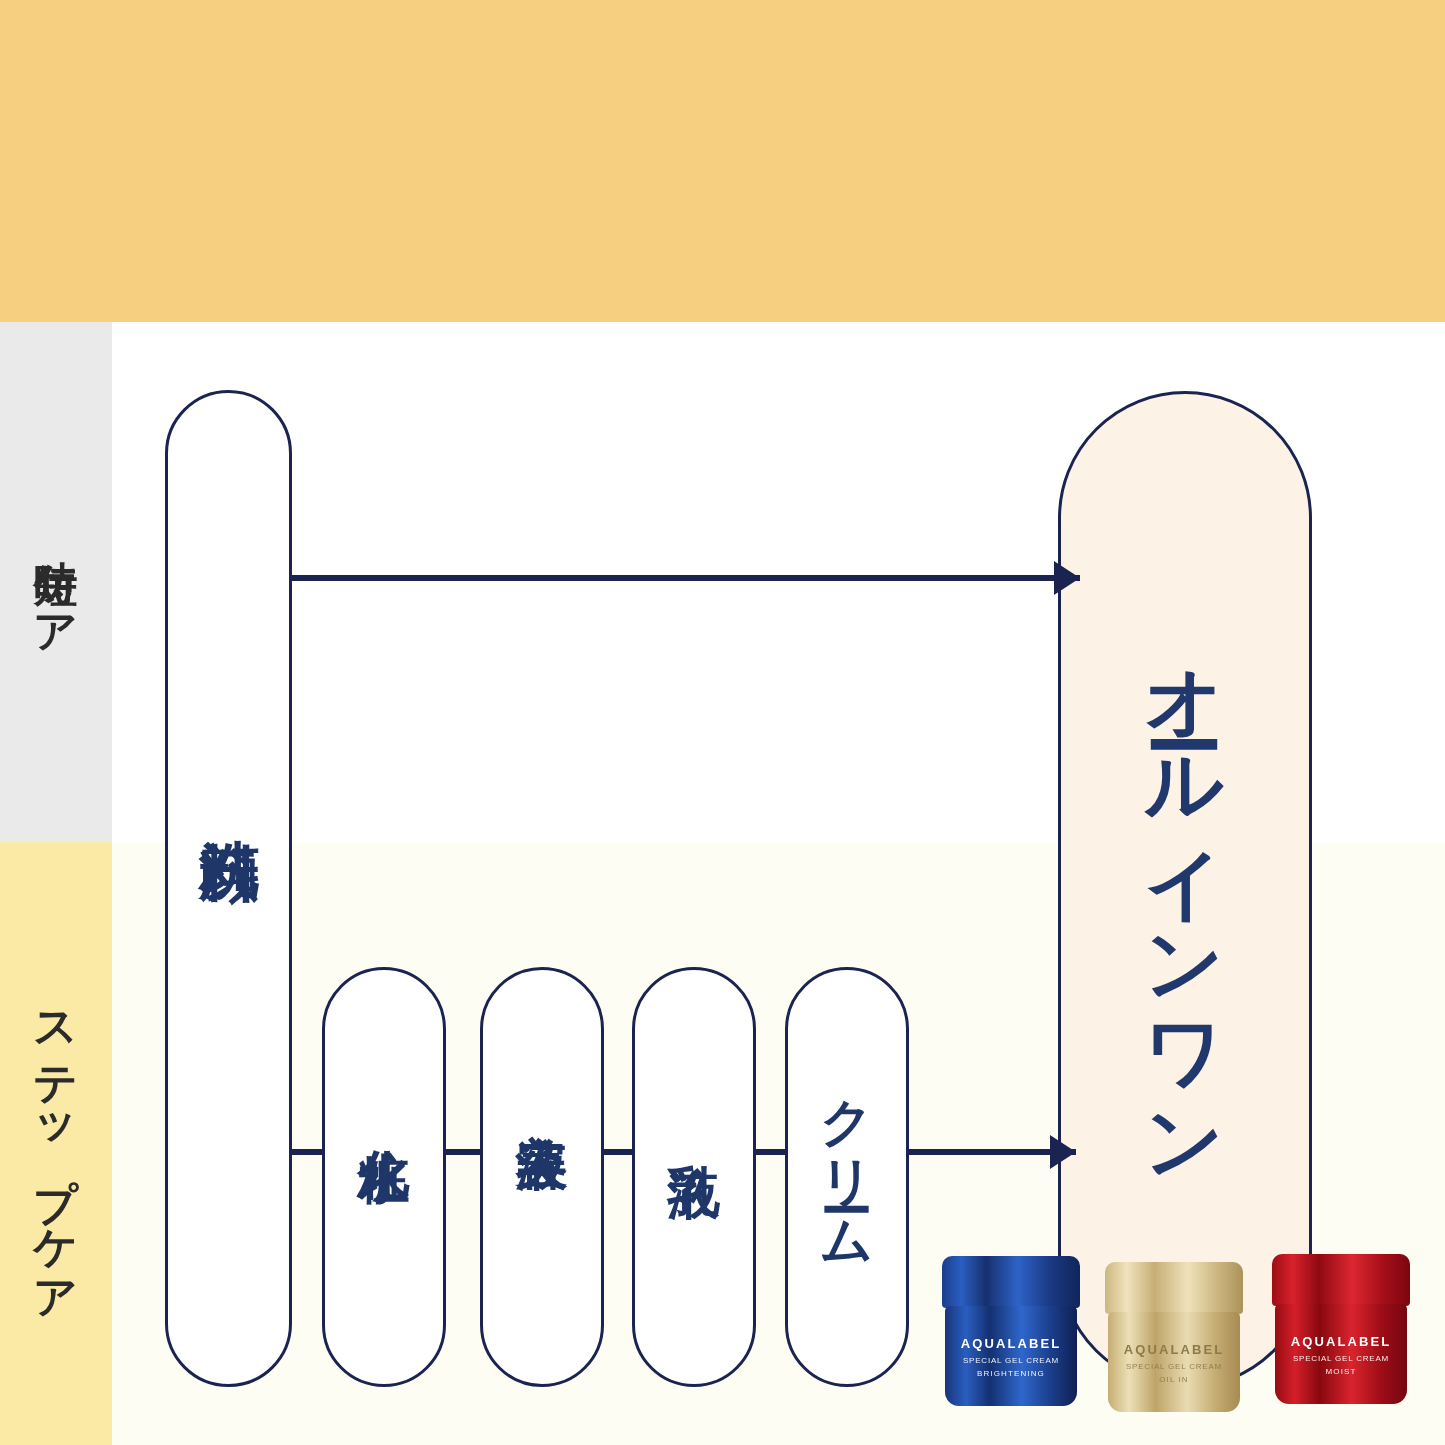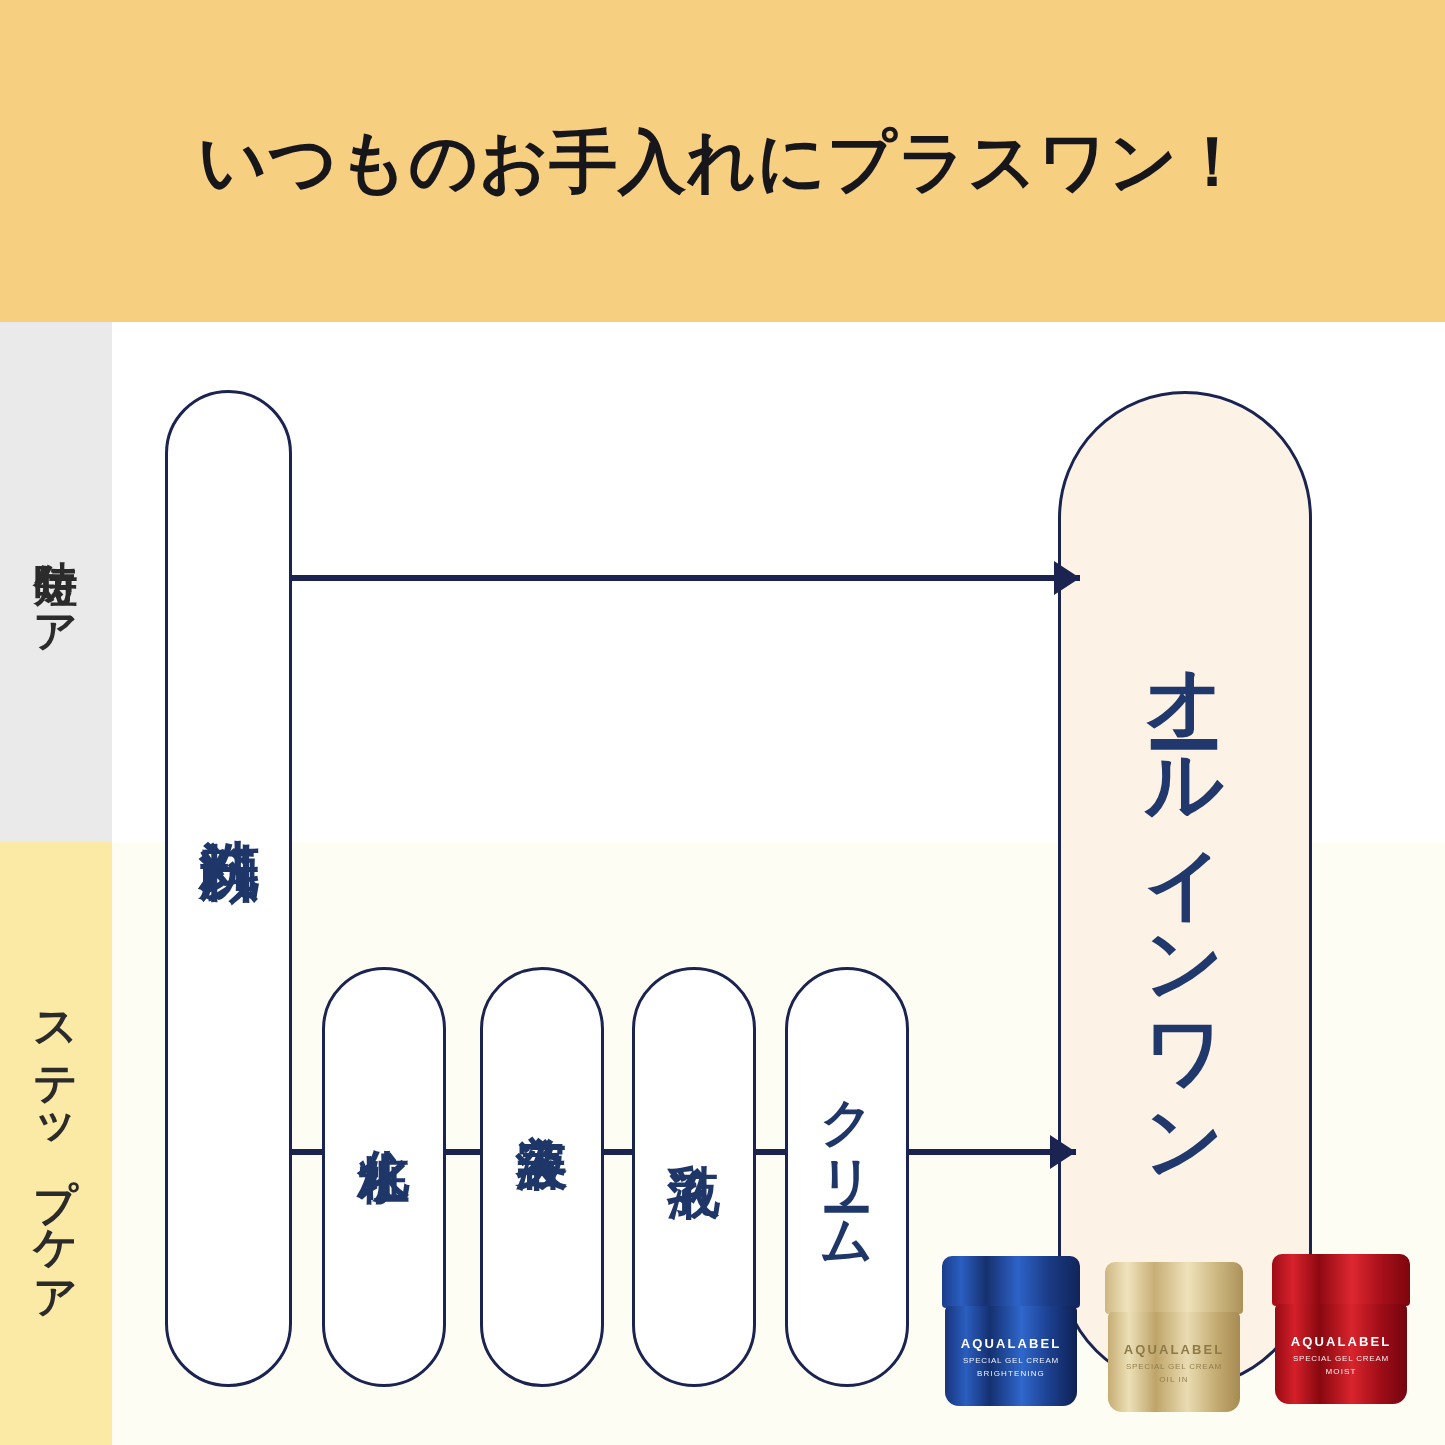--- a/index.html
+++ b/index.html
@@ -291,21 +291,20 @@
     height: 170px;
     z-index: 5;
   }
 </style>
 </head>
 <body>
 
 <div class="page">
 
   <div class="header">
-    <div class="header-line">いつものお手入れにプラスワン！</div>
   </div>
 
   <div class="rail">
     <div class="rail-seg rail-seg-top">
       <span class="rail-label">時短ケア</span>
     </div>
     <div class="rail-seg rail-seg-bottom">
       <span class="rail-label">ステップケア</span>
     </div>
   </div>

